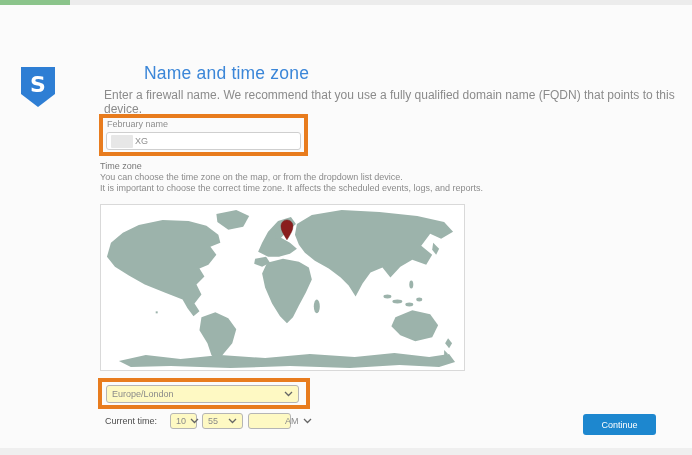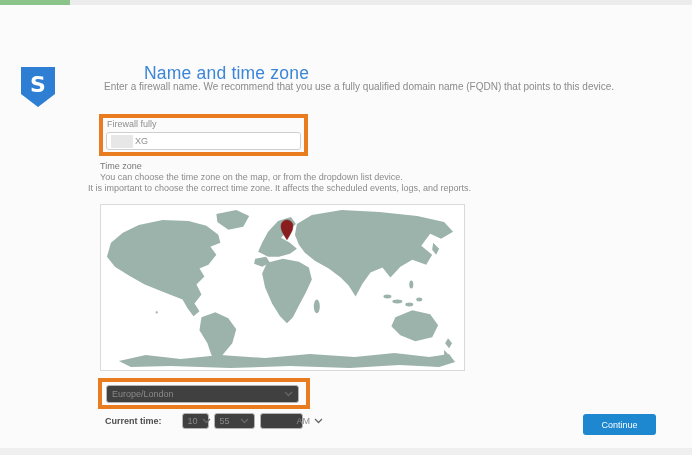--- a/index.html
+++ b/index.html
@@ -8,50 +8,50 @@
 
   
   .progress-track { position:absolute; left:0; top:0; width:692px; height:5px; background:#ececec; }
   .progress-fill  { position:absolute; left:0; top:0; width:70px; height:5px; background:#8bc48b; }
 
   
   .logo-wrap { position:absolute; left:21px; top:67px; width:34px; height:40px; }
 
   
   .page-title { position:absolute; left:103px; top:63px; font-size:17.5px; color:#3b86d8; letter-spacing:0.2px;margin-left:41px; }
-  .page-subtitle { position:absolute; left:104px; top:81px; font-size:10px; color:#8b8b8b; }
+  .page-subtitle { position:absolute; left:104px; top:88px; font-size:12px; color:#8b8b8b; }
 
   
   .hl-box { position:absolute; border:4px solid #e87c1e; background:transparent; }
   .hl-name { left:99px; top:114px; width:209px; height:42px; }
   .hl-tz   { left:98px; top:378px; width:212px; height:31px; }
 
   .field-label { position:absolute; left:107px; top:119px; font-size:9px; color:#8d8d8d; }
   .text-input { position:absolute; left:106px; top:132px; width:195px; height:18px; background:#fff;
     border:1px solid #cfcfcf; border-radius:3px; display:flex; align-items:center; padding:7px 4px;
     font-size:9px; color:#8f8f8f; }
   .redacted { display:inline-block; width:22px; height:13px; background:#e7e7e7; margin-right:2px; border-radius:1px; }
 
   .section-label { position:absolute; left:100px; top:161px; font-size:9px; color:#777; }
   .tz-desc1 { position:absolute; left:100px; top:172px; font-size:9px; color:#8b8b8b; }
-  .tz-desc2 { position:absolute; left:88px; top:183px; font-size:9px; color:#8b8b8b; }
+  .tz-desc2 { position:absolute; left:100px; top:183px; font-size:9px; color:#8b8b8b; }
 
   
   .map-box { position:absolute; left:100px; top:204px; width:365px; height:167px; background:#fff;
     border:1px solid #d9d9d9; }
   .map-box svg { display:block; }
 
   
-  .fake-select { position:absolute; background:#404040; border:1px solid #b5b5b5; border-radius:3px;
+  .fake-select { position:absolute; background:#fef9c3; border:1px solid #b5b5b5; border-radius:3px;
     display:flex; align-items:center; justify-content:space-between; font-size:9px; color:#8a8a8a; padding:0 5px; }
   .tz-select { left:106px; top:385px; width:193px; height:18px; }
   .chev { flex:0 0 auto; margin-left:4px; }
 
   .current-row { position:absolute; left:105px; top:412px; height:18px; display:flex; align-items:center; font-size:9px; }
-  .ct-label { font-weight:bold; color:#4d4d4d; margin-right:20px; }
+  .ct-label { font-weight:normal; color:#4d4d4d; margin-right:13px; }
   .ct-date  { color:#757575; margin-right:5px; }
   .mini-select { position:static; height:16px; margin-right:5px; }
   .sel-hour { width:27px; } .sel-min { width:41px; } .sel-mer { width:40px;padding-left:36px; }
 
   
   .prev-link { position:absolute; left:507px; top:427px; font-size:9.5px; color:#93a5c6; cursor:pointer;margin-top:47px; }
   .continue-btn { position:absolute; left:583px; top:414px; width:73px; height:21px; background:#1d87cf;
     border:none; border-radius:3px; color:#fff; font-size:9px; font-family:"Liberation Sans",sans-serif;
     display:flex; align-items:center; justify-content:center; cursor:pointer; }
 
@@ -68,21 +68,21 @@
   <svg width="34" height="40" viewBox="0 0 34 40">
     <polygon points="0,0 34,0 34,27 17,40 0,27" fill="#2e7ed4"></polygon>
     <text x="17" y="25" text-anchor="middle" font-family="DejaVu Sans, sans-serif" font-size="22" font-weight="bold" fill="#ffffff">S</text>
   </svg>
 </div>
 
 <div class="page-title">Name and time zone</div>
 <div class="page-subtitle">Enter a firewall name. We recommend that you use a fully qualified domain name (FQDN) that points to this device.</div>
 
 <div class="hl-box hl-name"></div>
-<div class="field-label">Firewall fully</div>
+<div class="field-label">February name</div>
 <div class="text-input">
   <span class="redacted"></span>
   <span>XG</span>
 </div>
 
 <div class="section-label">Time zone</div>
 <div class="tz-desc1">You can choose the time zone on the map, or from the dropdown list device.</div>
 <div class="tz-desc2">It is important to choose the correct time zone. It affects the scheduled events, logs, and reports.</div>
 
 <div class="map-box">

